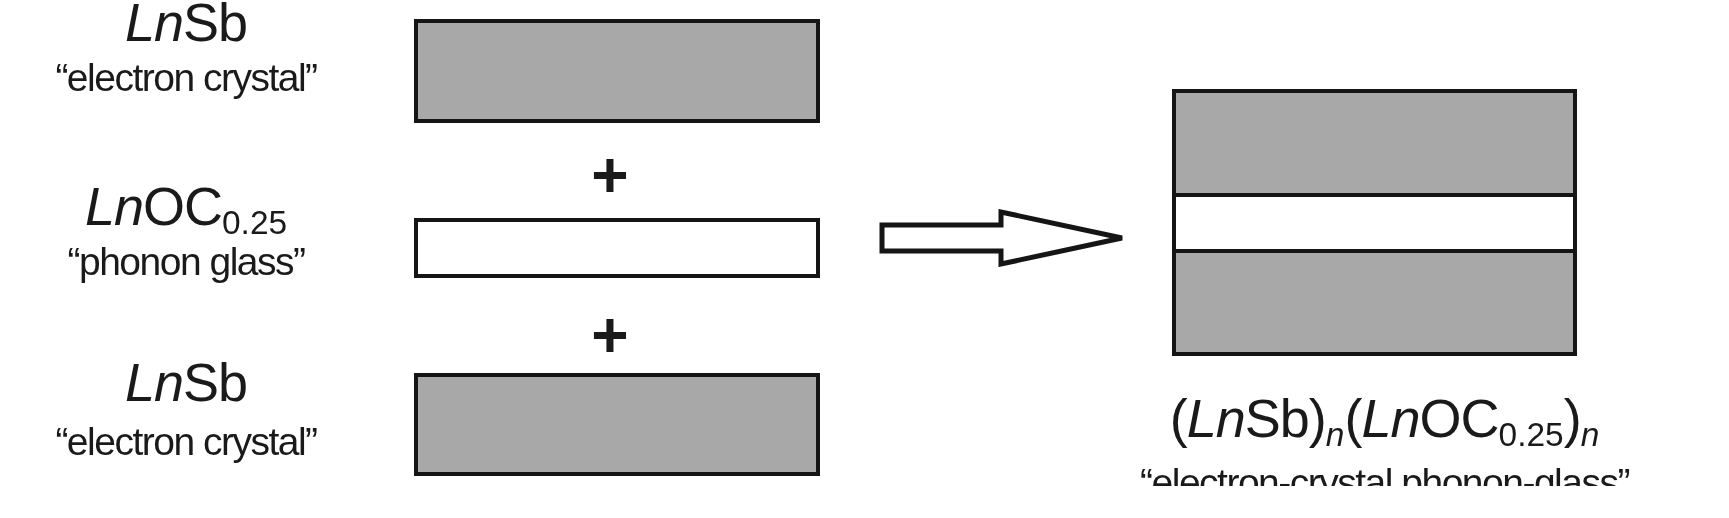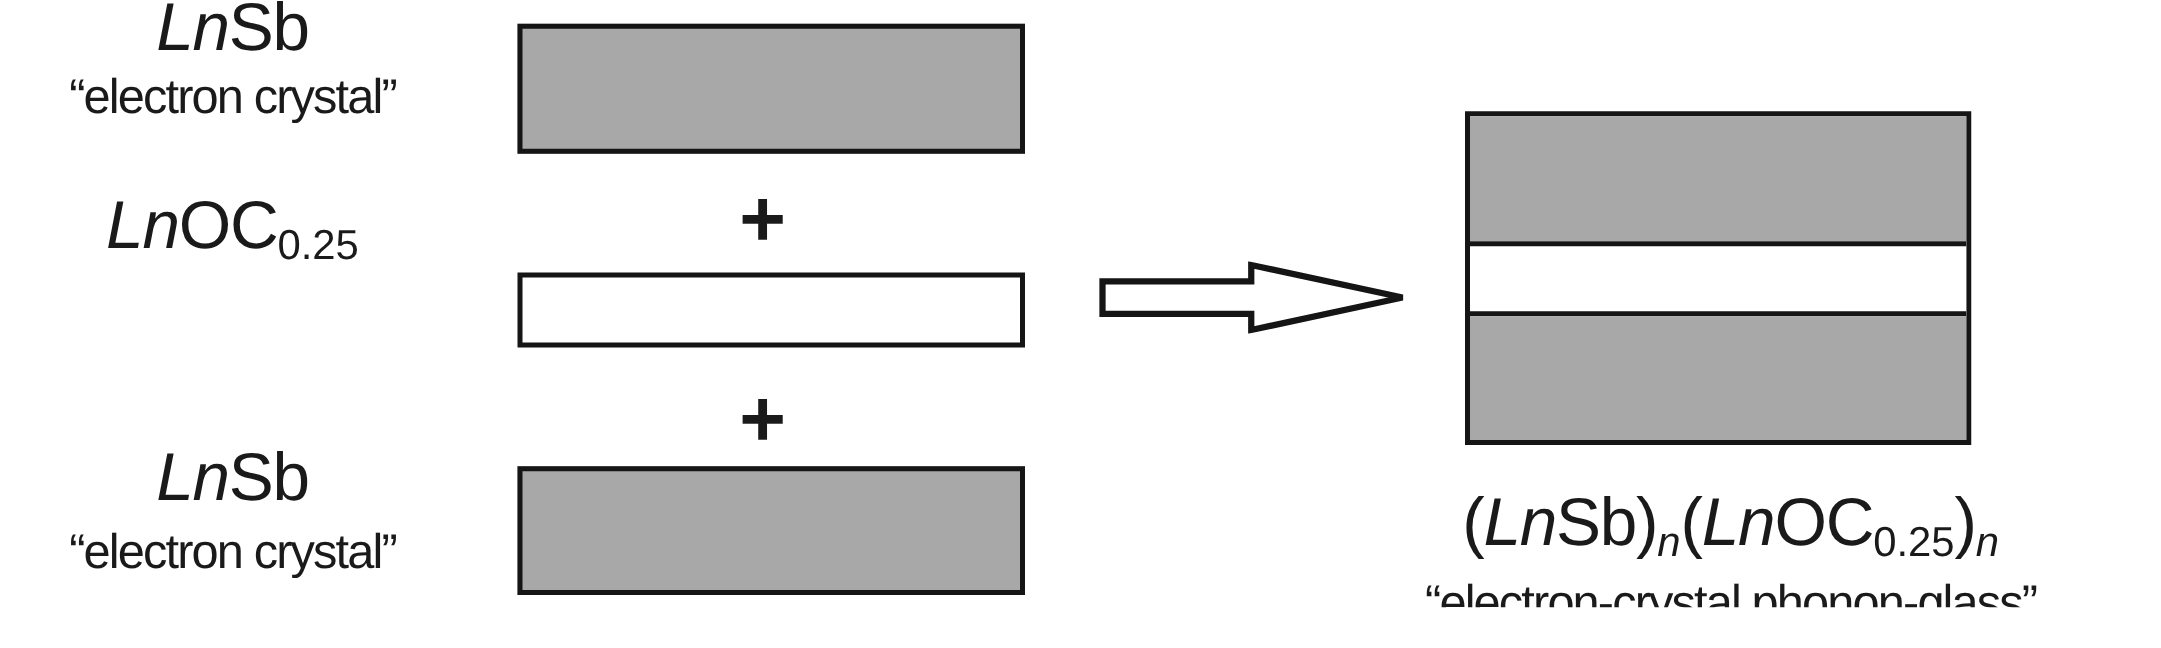--- a/index.html
+++ b/index.html
@@ -22,21 +22,21 @@
   
   .ltext{left:0;width:372px;text-align:center;line-height:1.05;}
   .formula{font-size:54px;letter-spacing:-1px;}
   .caption{font-size:39px;letter-spacing:-1.5px;}
   .it{font-style:italic;}
   .sb{font-size:0.62em;position:relative;top:0.28em;letter-spacing:0;}
   .sbit{font-size:0.62em;font-style:italic;position:relative;top:0.28em;letter-spacing:0;}
 
   .t-lnsb-1{top:-6px;}
   .t-cap-1{top:58px;}
-  .t-lnoc{top:152px;}
+  .t-lnoc{top:178px;}
   .t-cap-2{top:242px;}
   .t-lnsb-2{top:354px;}
   .t-cap-3{top:422px;}
 
   
   .bar{
     position:absolute;left:414px;width:406px;
     box-sizing:border-box;border:4px solid var(--line);
   }
   .bar-gray{background:var(--gray);}
@@ -76,20 +76,21 @@
 </style>
 </head>
 <body>
 
 <div class="canvas">
 
   <div class="absline ltext formula t-lnsb-1"><span class="it">Ln</span><span>Sb</span><span class="sb"></span></div>
   <div class="absline ltext caption t-cap-1">“electron crystal”</div>
 
   <div class="absline ltext formula t-lnoc"><span class="it">Ln</span><span>OC</span><span class="sb">0.25</span></div>
+  <div class="absline ltext caption t-cap-2">“phonon glass”</div>
 
   <div class="absline ltext formula t-lnsb-2"><span class="it">Ln</span><span>Sb</span><span class="sb"></span></div>
   <div class="absline ltext caption t-cap-3">“electron crystal”</div>
 
   <div class="bar bar-gray bar-a"></div>
   <div class="plus plus-1">+</div>
   <div class="bar bar-white bar-b"></div>
   <div class="plus plus-2">+</div>
   <div class="bar bar-gray bar-c"></div>
 

